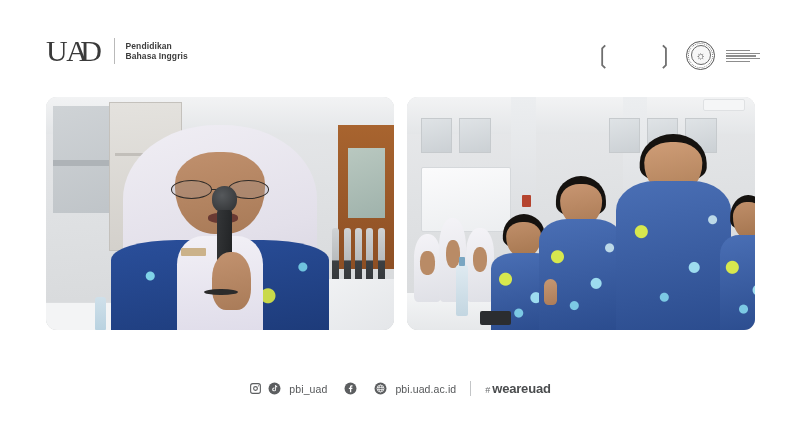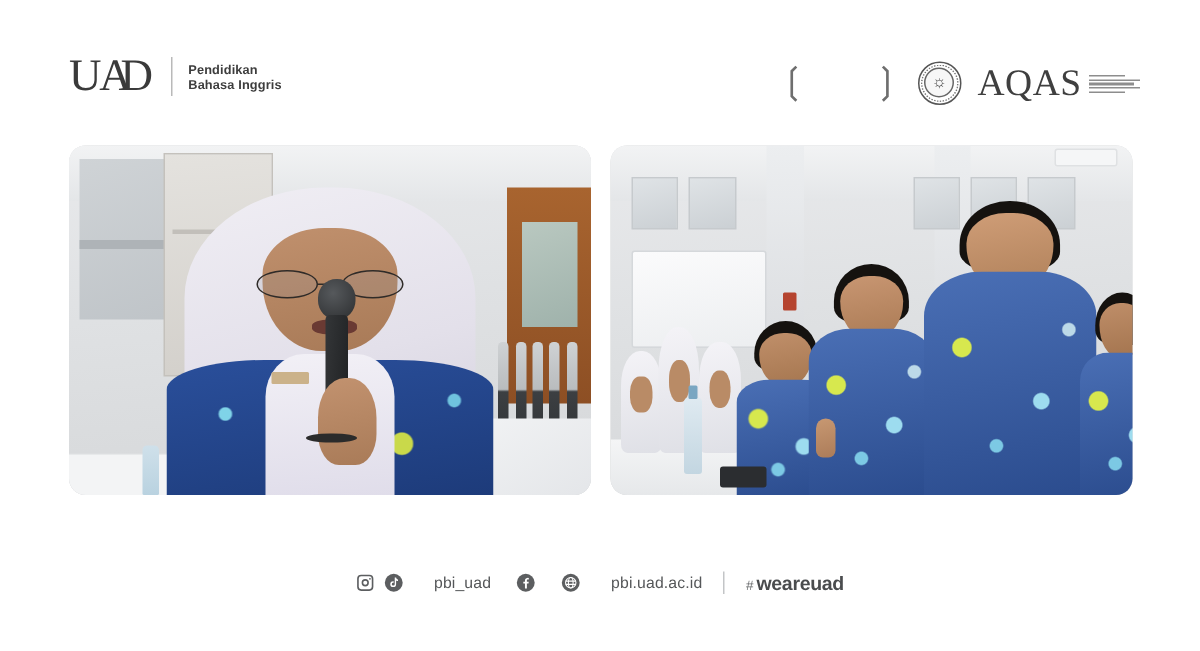--- a/index.html
+++ b/index.html
@@ -346,21 +346,21 @@
     position:absolute; width:13px; height:26px;
     background:linear-gradient(165deg,#c79872,#ac7c59);
     border-radius:7px 7px 5px 5px;
   }
 
   
   .footer {
     position:absolute; left:0; bottom:38px; width:800px;
     display:flex; align-items:center; justify-content:center; gap:6px;
   }
-  .f-item { display:flex; align-items:center; gap:20px; }
+  .f-item { display:flex; align-items:center; gap:8px; }
   .f-text {
     font-size:10.5px; color:#555759; letter-spacing:.1px; white-space:nowrap;
   }
   .ico {
     width:13px; height:13px; flex:0 0 13px; position:relative;
     color:#5c5e60;
   }
   .ico svg { display:block; width:13px; height:13px; fill:#5c5e60; }
   .f-divider {
     width:1px; height:15px; background:#c3c5c7; margin:0 8px;
@@ -404,21 +404,20 @@
       </div>
 
       <div class="seal">
         <div class="ring-out"></div>
         <div class="ring-dots"></div>
         <div class="ring-in"></div>
         <div class="glyph">☼</div>
       </div>
 
       <div class="aqas">
-        <div class="aqas-word">AQAS</div>
         <div class="aqas-lines">
           <i class="short"></i>
           <i class="full"></i>
           <i class="mid"></i>
           <i class="full"></i>
           <i class="short"></i>
         </div>
       </div>
 
     </div>

